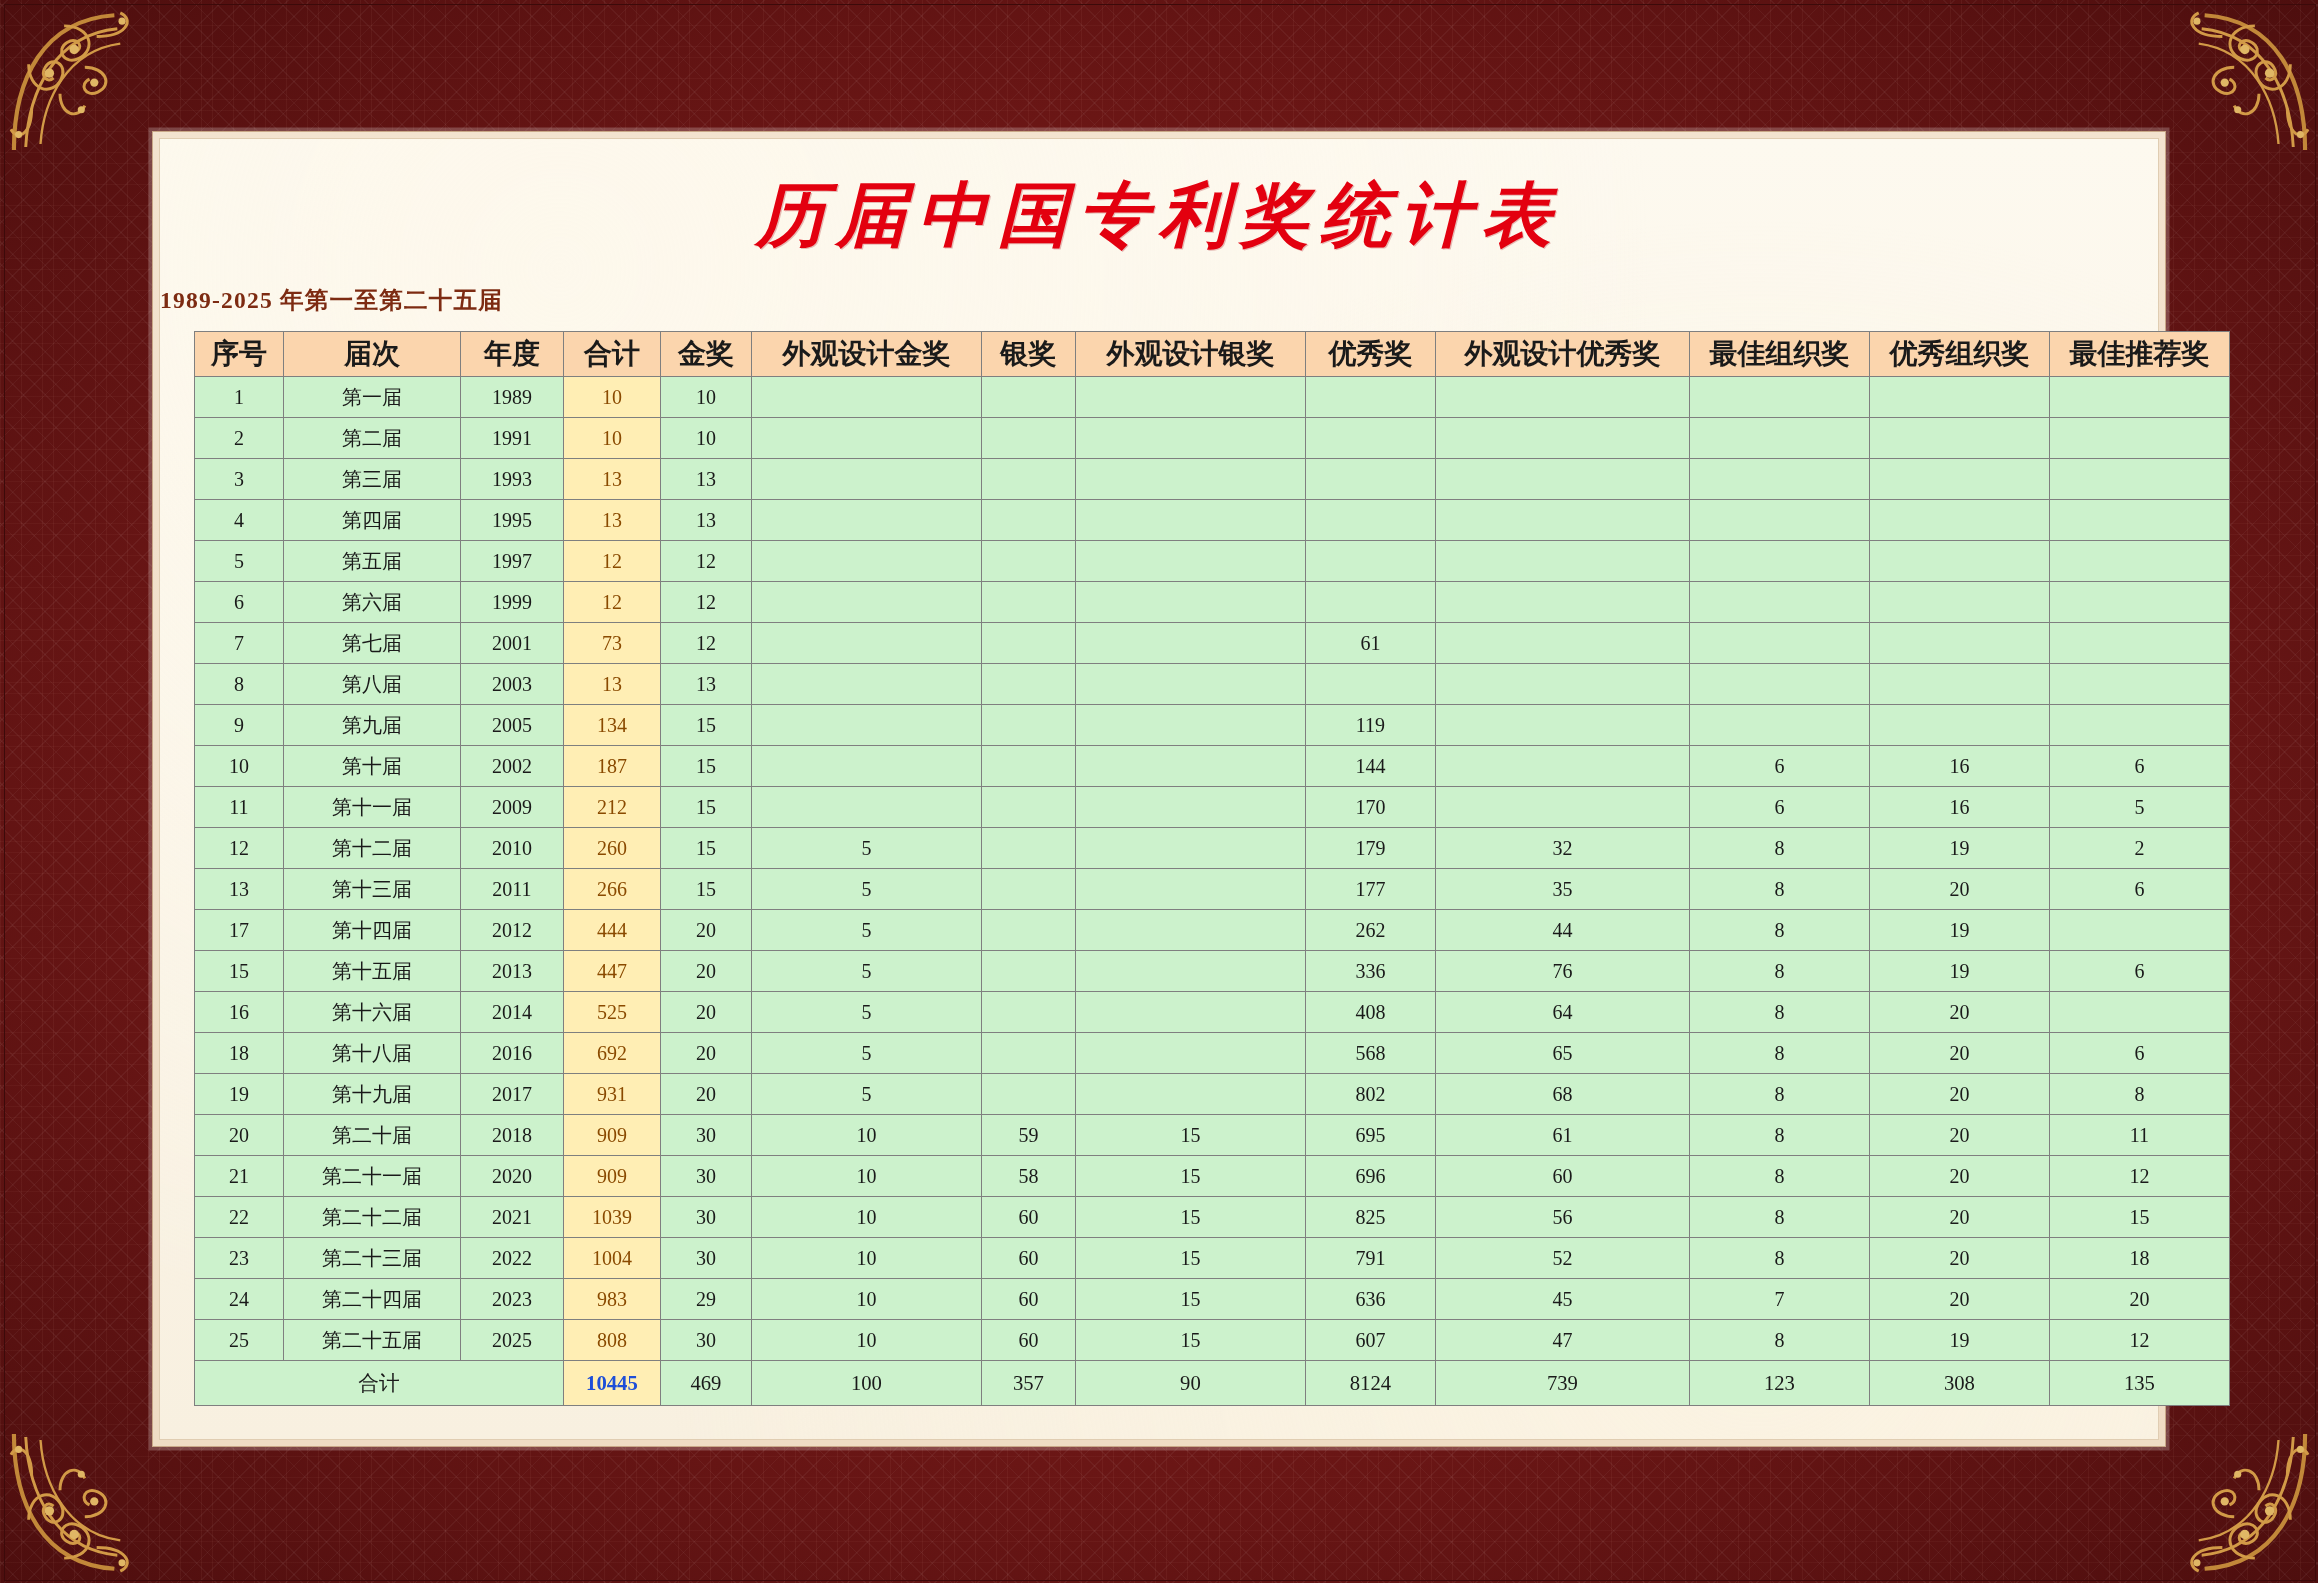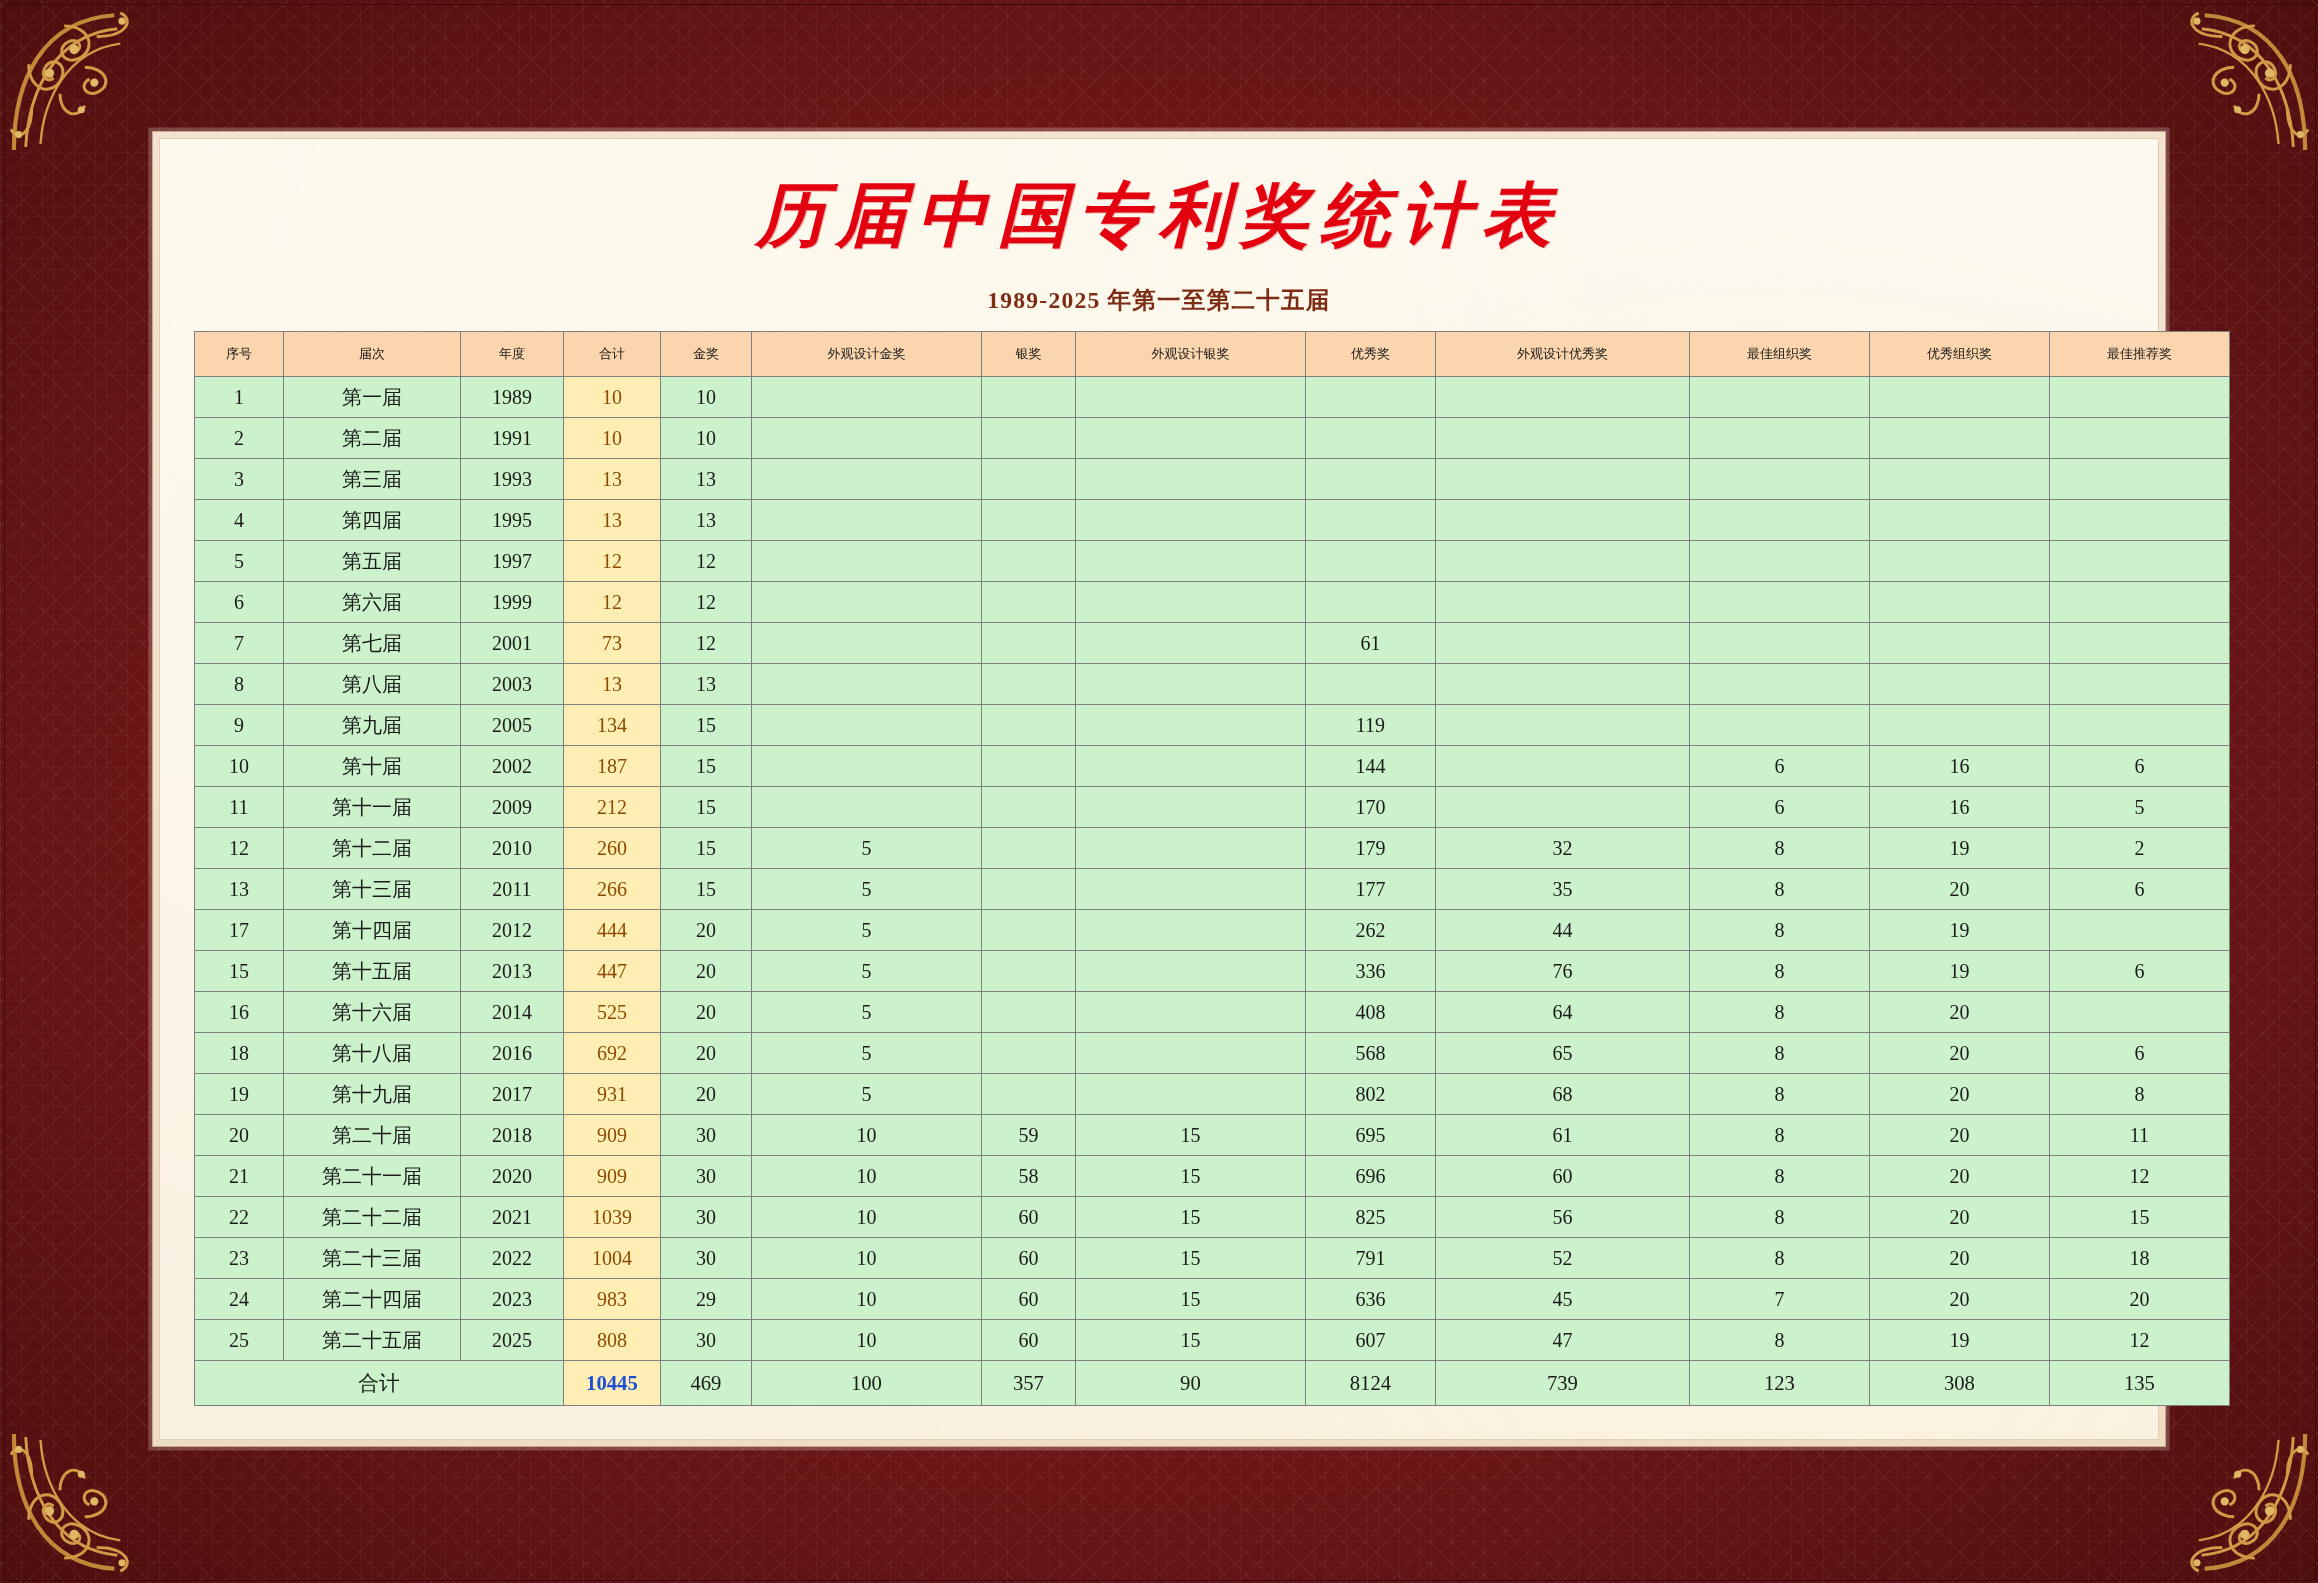--- a/index.html
+++ b/index.html
@@ -88,21 +88,20 @@
     font-family: "DejaVu Serif", "Liberation Serif", serif;
     font-weight: bold;
     font-style: italic;
     font-size: 70px;
     letter-spacing: 10.6px;
     margin-top: 31px;
     text-shadow: 1.2px 1.2px 0 rgba(160,0,10,0.25);
     line-height: 1.1;
   }
   .subtitle {
-    text-align: center;
     color: #7d2b12;
     font-family: "Liberation Serif", serif;
     font-weight: bold;
     font-size: 23.6px;
     margin-top: 31px;
     letter-spacing: 1.2px;
   }
 
   
   .table-wrap {
@@ -120,22 +119,22 @@
     text-align: center;
     vertical-align: middle;
     font-size: 20px;
     color: #1a1a1a;
     padding: 0 2.4px;
     white-space: nowrap;
     overflow: hidden;
   }
   table.stats thead th {
     background: #fbd5ad;
-    font-weight: normal;
-    font-size: 13px;
+    font-weight: bold;
+    font-size: 28px;
     height: 44px;
   }
   table.stats tbody td {
     background: #ccf2cc;
   }
   table.stats tbody td.c-total {
     background: #ffeeb4;
     color: #8a4a00;
   }
   table.stats tbody td.c-idx,

